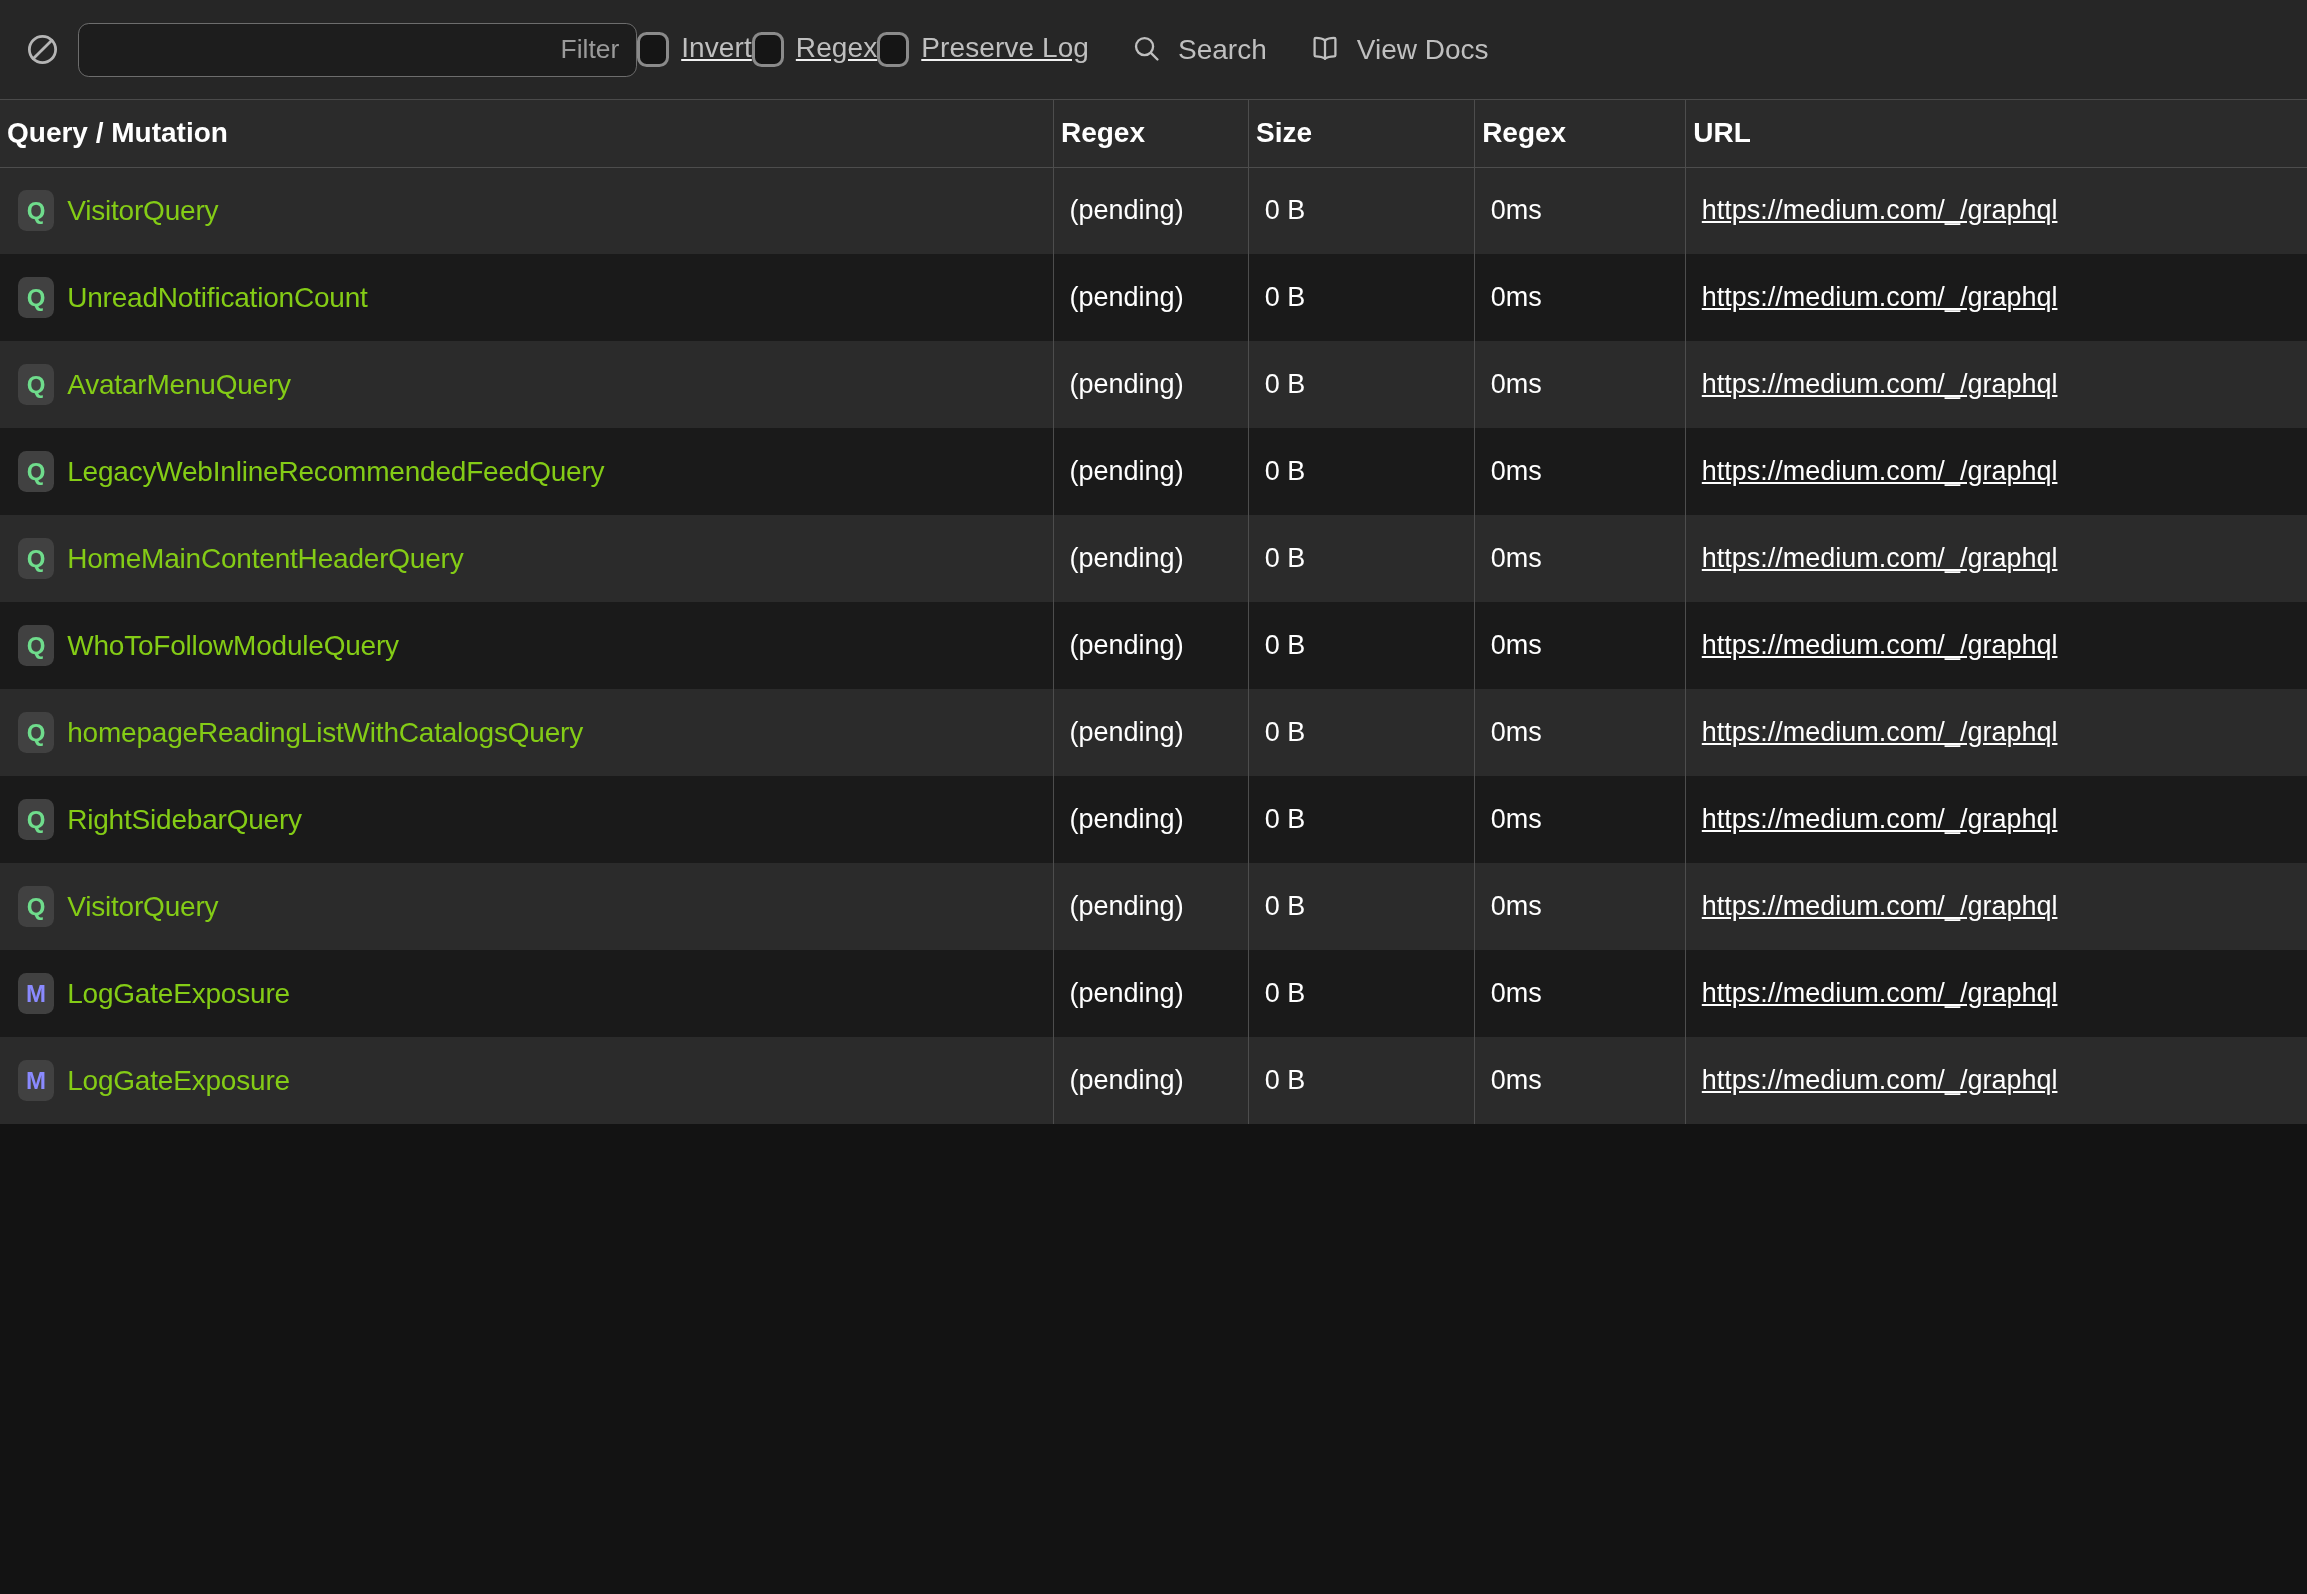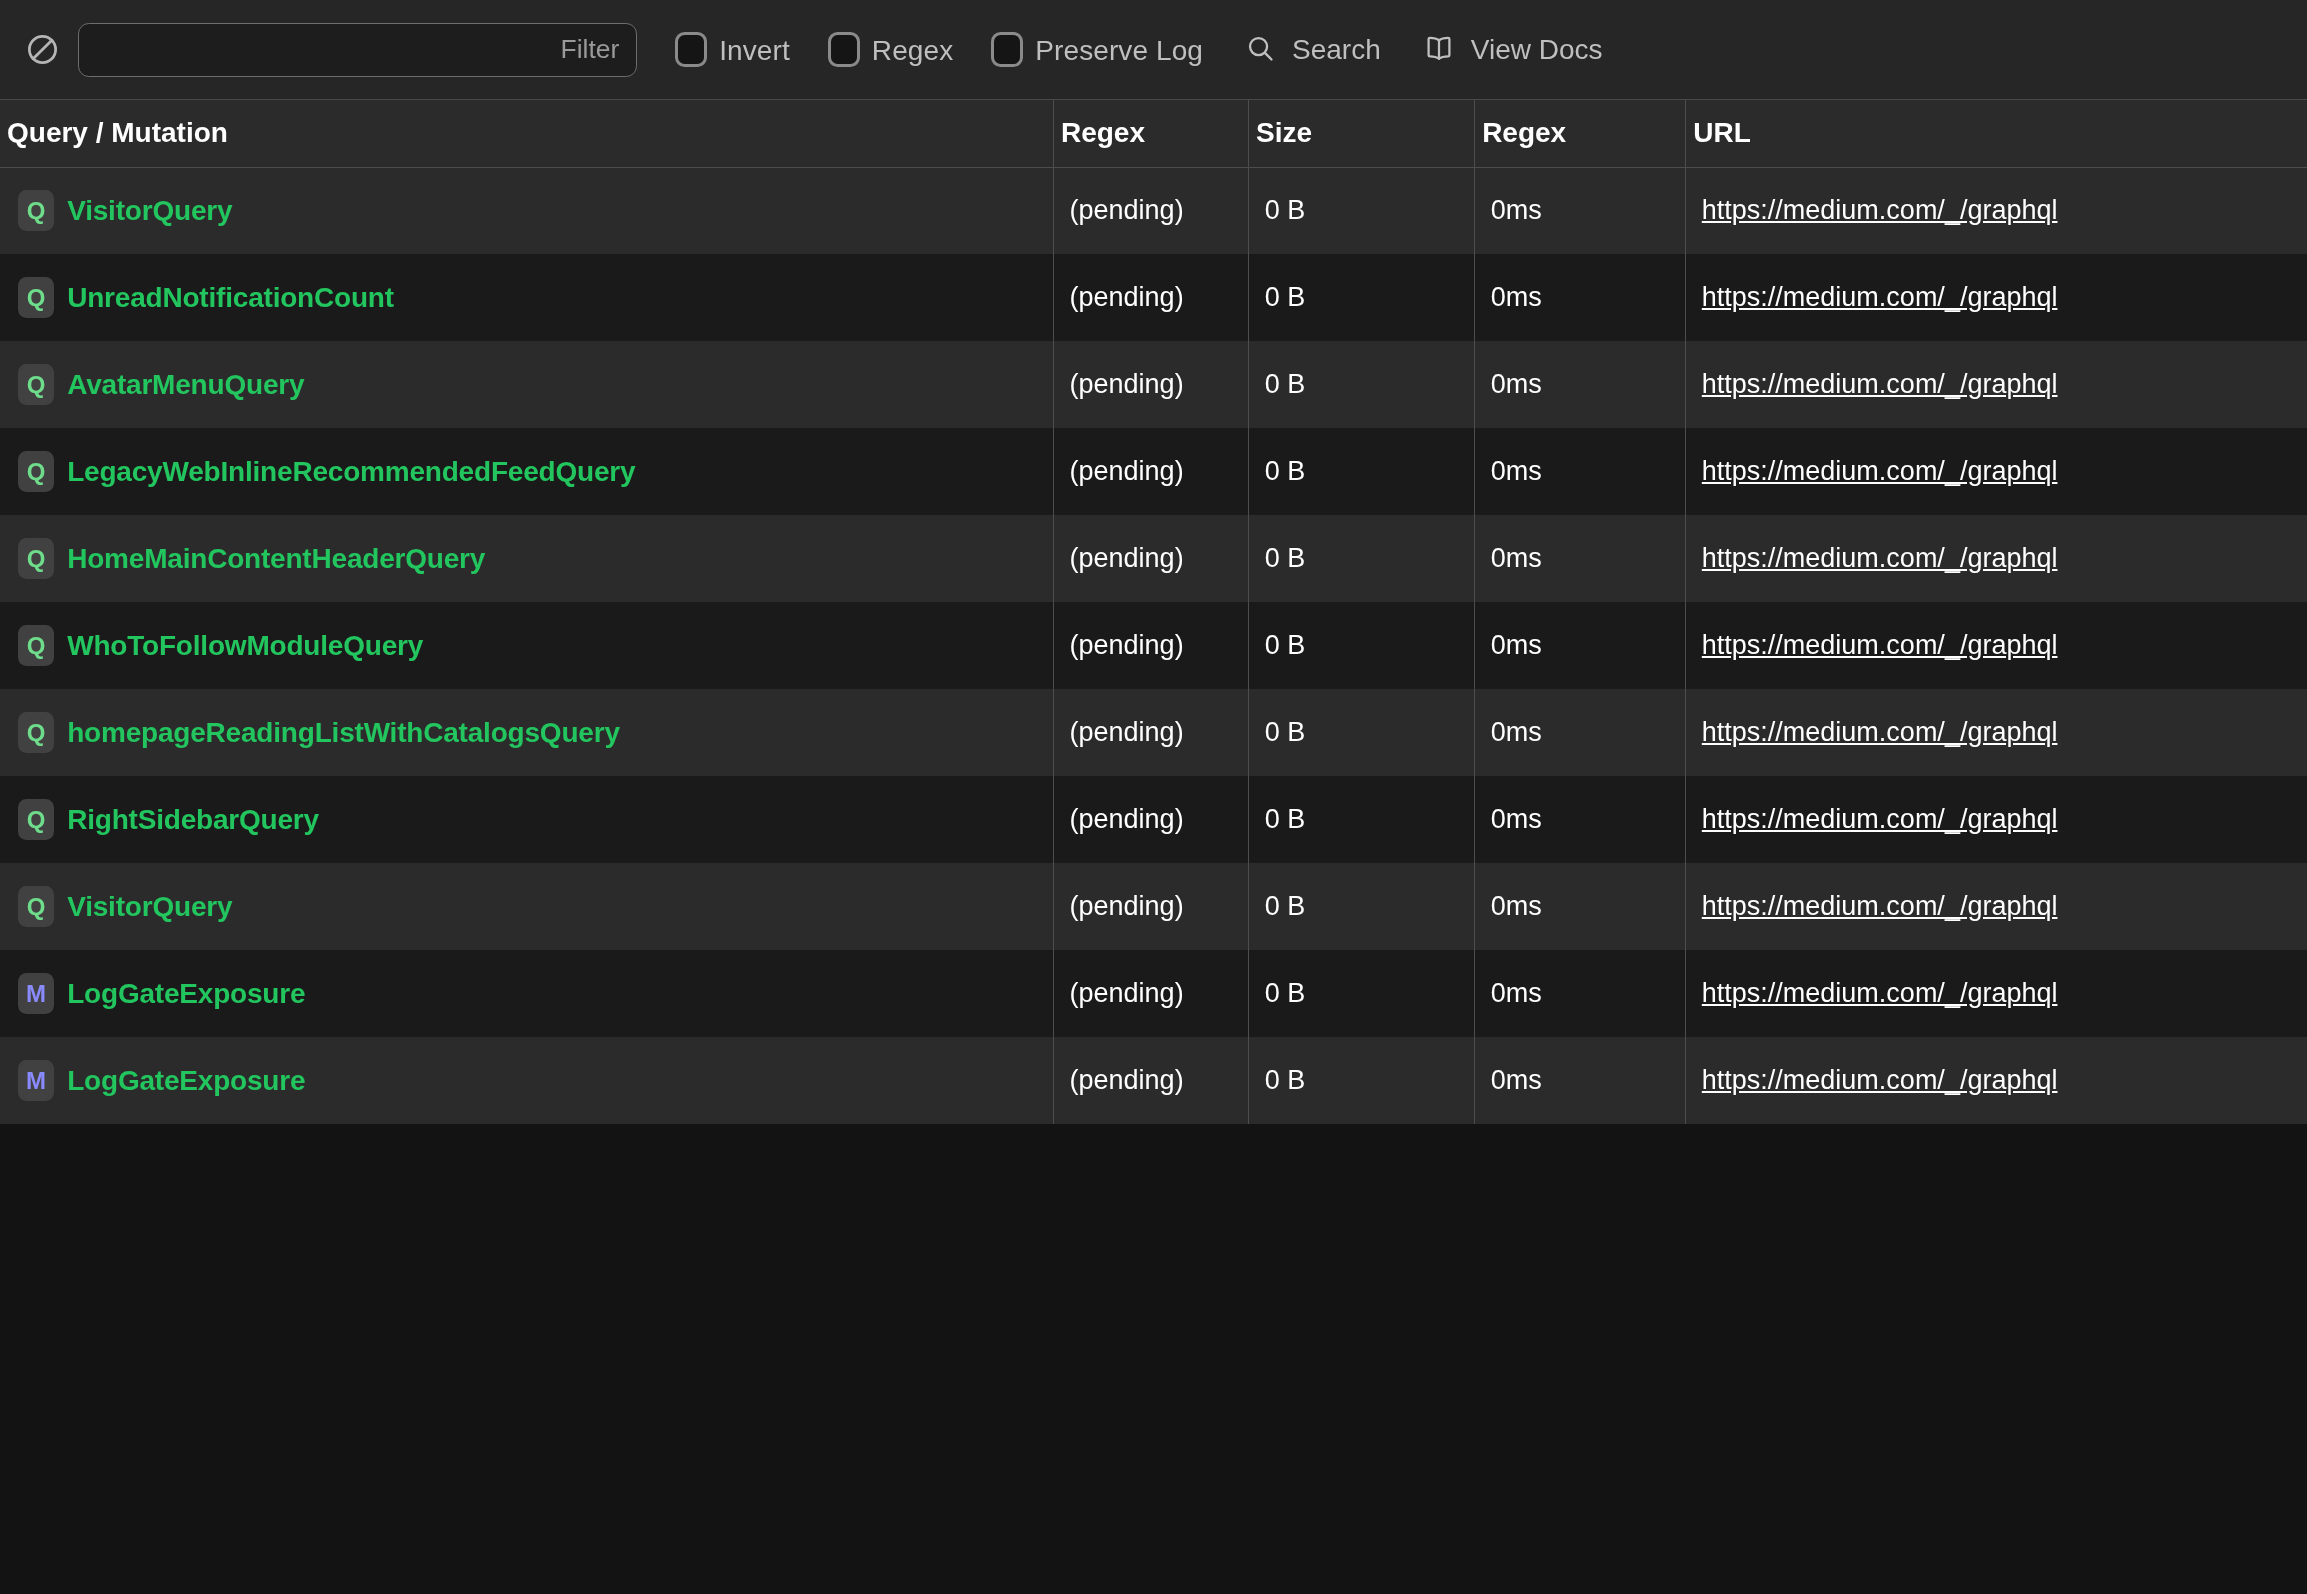--- a/index.html
+++ b/index.html
@@ -56,25 +56,25 @@
     font-family: "Liberation Sans", sans-serif;
     font-size: 26.4px;
     padding: 0 17px;
     outline: none;
     text-align: right;
   }
   #filter-input::placeholder { color: #9a9a9a; }
 
   .checkbox-group {
     display: flex;
-    align-items: flex-end;
+    align-items: flex-start;
     gap: 12px;
-    margin-left: 38px;
     cursor: pointer;
     user-select: none;
+    text-decoration: underline;
   }
   .cbox {
     width: 32px;
     height: 35px;
     box-sizing: border-box;
     border: 3px solid #8a8a8a;
     border-radius: 9.6px;
     background: #151515;
     flex: 0 0 auto;
   }
@@ -160,23 +160,23 @@
     align-items: center;
     justify-content: center;
     font-size: 24px;
     font-weight: bold;
     flex: 0 0 auto;
     font-family: "Liberation Sans", sans-serif;
   }
   .op-badge.query    { color: #6fdc8c; }
   .op-badge.mutation { color: #8a8aff; }
   .op-name {
-    font-weight: bold;
+    font-weight: normal;
     font-size: 28px;
-    color: #22c55e;
+    color: #84cc16;
     letter-spacing: -0.2px;
   }
 
   #empty-area {
     background: #131313;
     height: 465px;
     width: 100%;
   }
 </style>
 </head>

